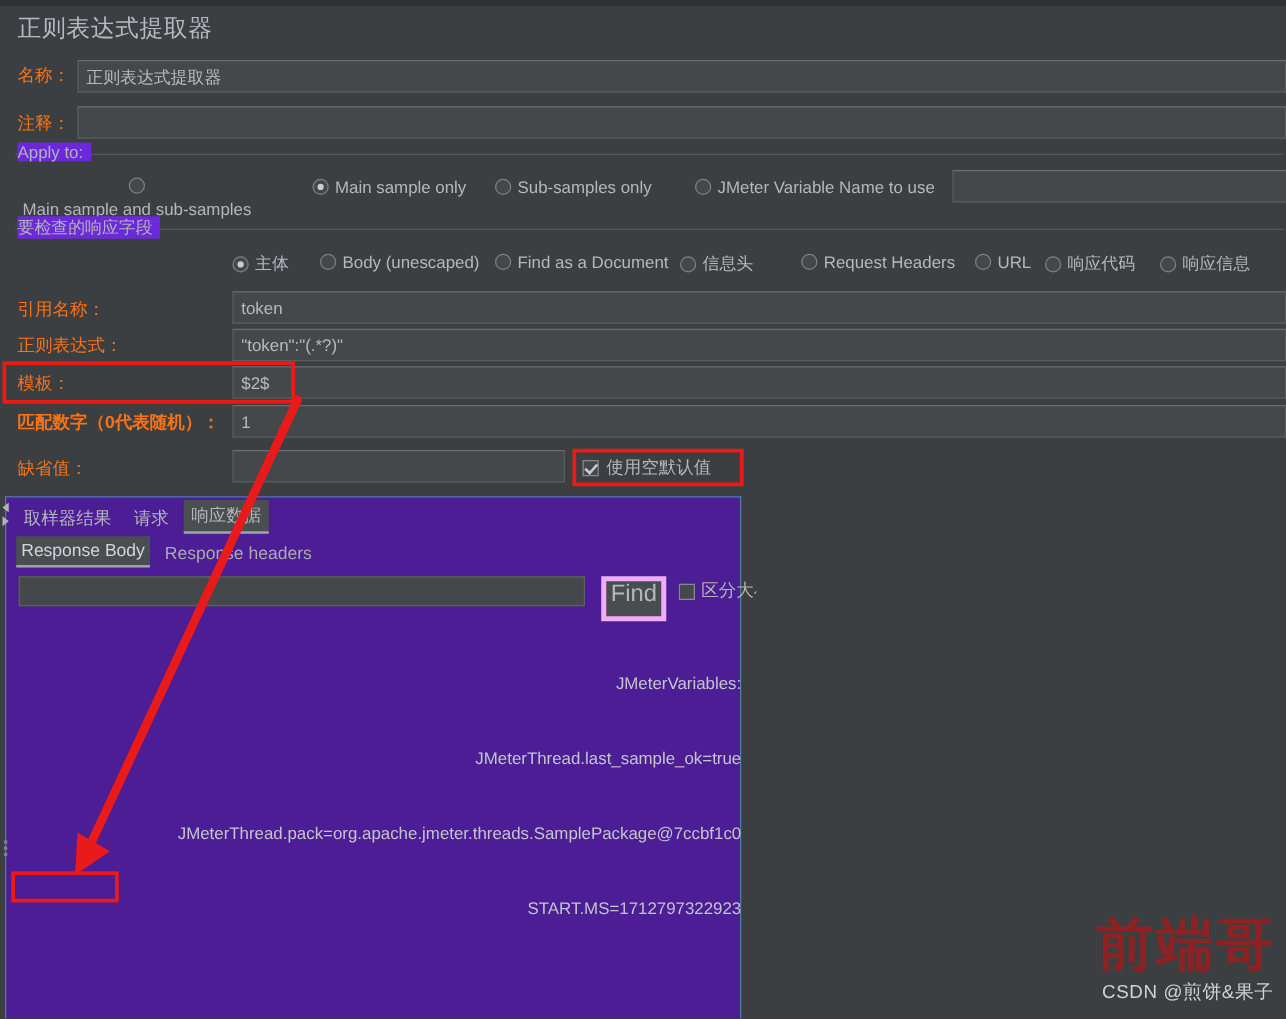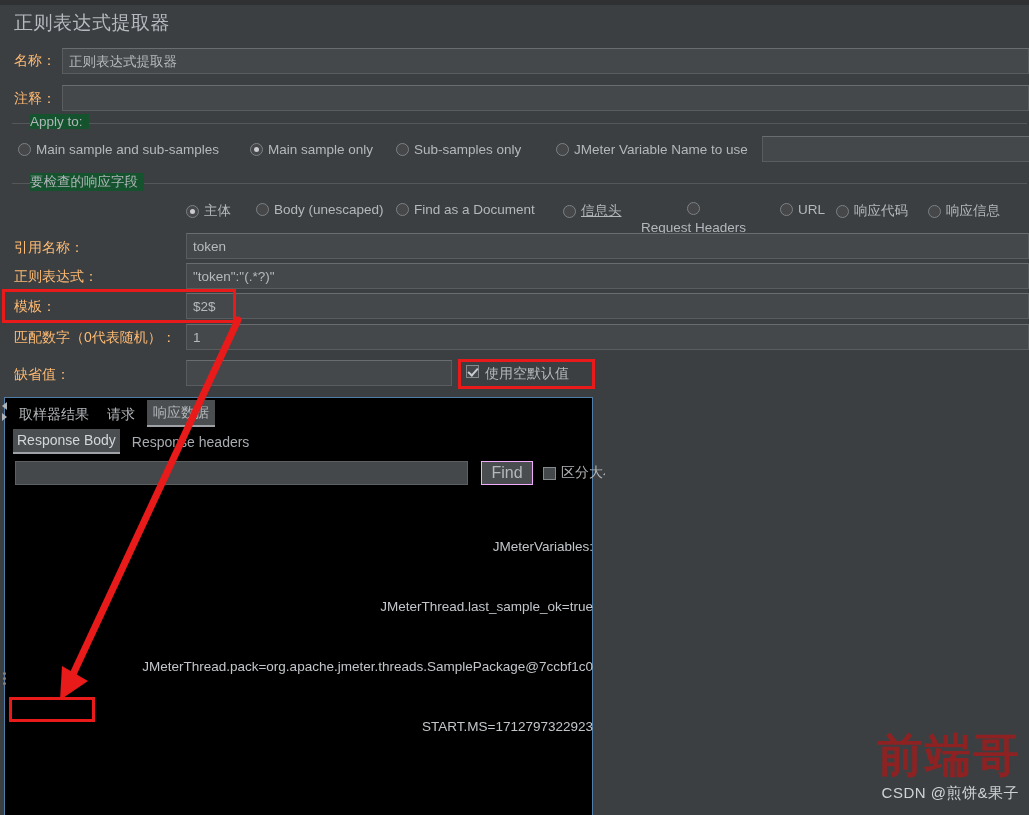--- a/index.html
+++ b/index.html
@@ -28,21 +28,21 @@
     position: absolute;
     left: 14px; top: 10px;
     font-size: 19px;
     color: #b6bac0;
     letter-spacing: .5px;
   }
 
   
   .row-label {
     position: absolute;
-    color: #fdba74;
+    color: #f97316;
     font-size: 14px;
     white-space: nowrap;
   }
   .field {
     position: absolute;
     background: #45484a;
     border: 1px solid #5a5d60;
     border-top-color: #6a6d70;
     color: #b6babe;
     font-size: 13.5px;
@@ -51,25 +51,24 @@
     height: 26px;
     overflow: hidden;
     white-space: nowrap;
   }
 
   
   .group-label {
     position: absolute;
     color: #b0b4b8;
     font-size: 13.5px;
-    background: #14532d;
+    background: #6d28d9;
     padding-right: 6px;
     z-index: 3;
     white-space: nowrap;
-    margin-left: 16px;
   }
   .group-line {
     position: absolute;
     height: 1px;
     background: #55585b;
   }
 
   
   .radio-item {
     position: absolute;
@@ -94,20 +93,21 @@
     left: 3px; top: 3px;
     width: 5px; height: 5px;
     border-radius: 50%;
     background: #c9cdd1;
   }
 
   
   .cb-item {
     position: absolute;
     display: flex;
+    align-items: center;
     gap: 6px;
     white-space: nowrap;
     font-size: 14px;
     color: #b4b8bc;
   }
   .cb-box {
     width: 13px; height: 13px;
     border: 1px solid #85898d;
     background: #45484a;
     position: relative;
@@ -130,21 +130,21 @@
     pointer-events: none;
     z-index: 40;
   }
   .red-arrow { position: absolute; z-index: 41; pointer-events: none; }
 
   
   .result-panel {
     position: absolute;
     left: 4px; top: 397px;
     width: 589px; height: 418px;
-    background: #000000;
+    background: #4c1d95;
     border: 1px solid #4f7ea8;
     border-bottom: none;
   }
   .tabrow {
     position: absolute;
     left: 0; top: 0;
     height: 29px;
     width: 100%;
     display: flex;
     align-items: flex-end;
@@ -188,25 +188,25 @@
   .find-input {
     position: absolute;
     left: 0; top: 0;
     width: 453px; height: 24px;
     background: #45484a;
     border: 1px solid #5d6063;
   }
   .find-btn {
     position: absolute;
     left: 466px; top: 0;
-    width: 52px; height: 24px;
+    width: 52px; height: 36px;
     background: #4a4d4f;
-    border: 1px solid #f0abfc;
+    border: 4px solid #f0abfc;
     color: #b4b8bc;
-    font-size: 16px;
+    font-size: 19px;
     text-align: center;
     line-height: 22px;
   }
   .casebox {
     position: absolute;
     left: 528px; top: 3px;
     display: flex;
     align-items: center;
     gap: 5px;
     font-size: 14px;
@@ -281,21 +281,21 @@
 
   <div class="row-label" style="left:14px; top:52px;">名称：</div>
   <div class="field" style="left:62px; top:48px; width:967px;">正则表达式提取器</div>
 
   <div class="row-label" style="left:14px; top:90px;">注释：</div>
   <div class="field" style="left:62px; top:85px; width:967px;"></div>
 
   <div class="group-label" style="left:14px; top:114px;">Apply to:</div>
   <div class="group-line" style="left:12px; top:123px; width:1015px;"></div>
 
-  <div class="radio-item" style="left:18px; top:142px;">
+  <div class="radio-item" style="left:18px; top:142px;flex-direction:column;">
     <span class="radio-dot"></span>
     <span>Main sample and sub-samples</span>
   </div>
   <div class="radio-item" style="left:250px; top:142px;justify-content:flex-end;">
     <span class="radio-dot sel"></span>
     <span>Main sample only</span>
   </div>
   <div class="radio-item" style="left:396px; top:142px;">
     <span class="radio-dot"></span>
     <span>Sub-samples only</span>
@@ -314,25 +314,25 @@
     <span>主体</span>
   </div>
   <div class="radio-item" style="left:256px; top:202px;">
     <span class="radio-dot"></span>
     <span>Body (unescaped)</span>
   </div>
   <div class="radio-item" style="left:396px; top:202px;">
     <span class="radio-dot"></span>
     <span>Find as a Document</span>
   </div>
-  <div class="radio-item" style="left:563px; top:202px;text-decoration:underline;">
+  <div class="radio-item" style="left:544px; top:202px;">
     <span class="radio-dot"></span>
     <span>信息头</span>
   </div>
-  <div class="radio-item" style="left:641px; top:202px;flex-direction:column;">
+  <div class="radio-item" style="left:641px; top:202px;">
     <span class="radio-dot"></span>
     <span>Request Headers</span>
   </div>
   <div class="radio-item" style="left:780px; top:202px;">
     <span class="radio-dot"></span>
     <span>URL</span>
   </div>
   <div class="radio-item" style="left:836px; top:202px;">
     <span class="radio-dot"></span>
     <span>响应代码</span>
@@ -344,21 +344,21 @@
 
   <div class="row-label" style="left:14px; top:239px;">引用名称：</div>
   <div class="field" style="left:186px; top:233px; width:843px;">token</div>
 
   <div class="row-label" style="left:14px; top:268px;">正则表达式：</div>
   <div class="field" style="left:186px; top:263px; width:843px;">"token":"(.*?)"</div>
 
   <div class="row-label" style="left:14px; top:298px;">模板：</div>
   <div class="field" style="left:186px; top:293px; width:843px;">$2$</div>
 
-  <div class="row-label" style="left:14px; top:329px;">匹配数字（0代表随机）：</div>
+  <div class="row-label" style="left:14px; top:329px;font-weight:bold;">匹配数字（0代表随机）：</div>
   <div class="field" style="left:186px; top:324px; width:843px;">1</div>
 
   <div class="row-label" style="left:14px; top:366px;">缺省值：</div>
   <div class="field" style="left:186px; top:360px; width:266px;"></div>
 
   <div class="cb-item" style="left:466px; top:365px;">
     <span class="cb-box checked"></span>
     <span>使用空默认值</span>
   </div>
 

